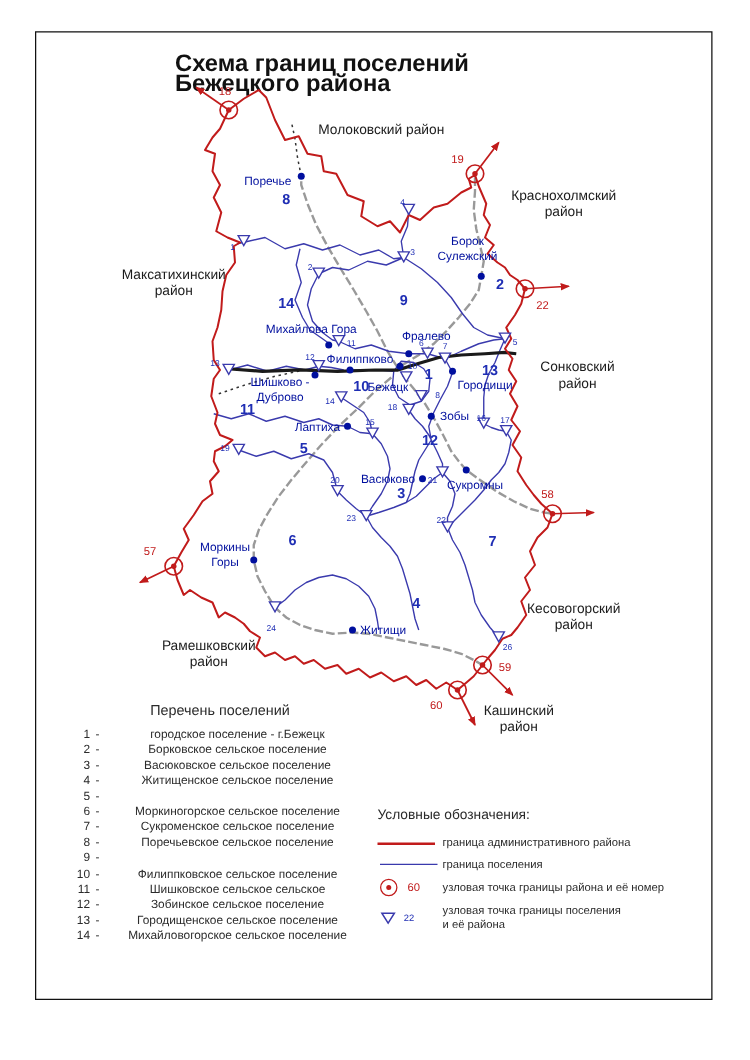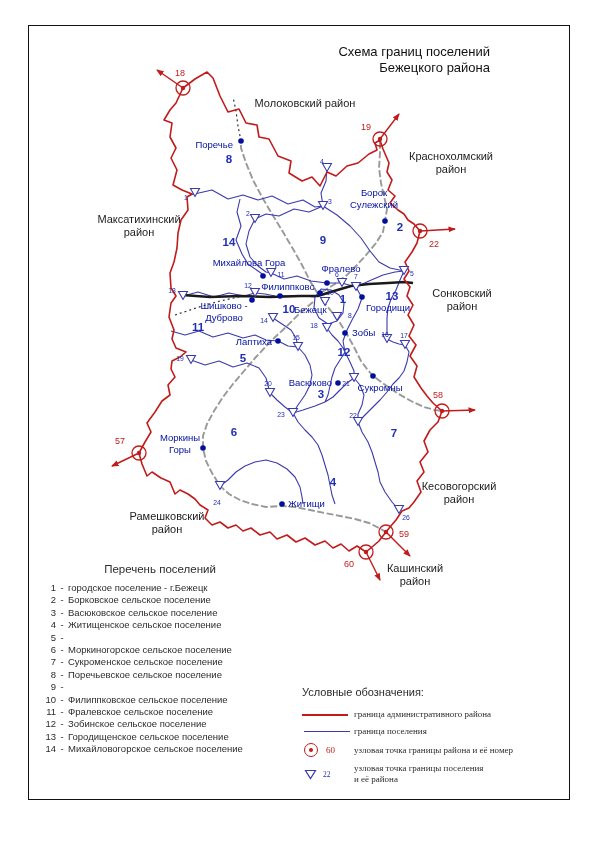--- a/index.html
+++ b/index.html
@@ -1,38 +1,38 @@
 <!DOCTYPE html>
 <html><head>
 <meta charset="utf-8">
 <style>
   html,body{margin:0;padding:0;width:600px;height:848px;background:#ffffff;overflow:hidden;
     font-family:"Liberation Sans",sans-serif;}
   #page{position:relative;width:600px;height:848px;background:#fff;}
   #frame{position:absolute;left:28px;top:25px;width:540px;height:773px;border:1.6px solid #111;}
-  #title{position:absolute;left:140px;top:44px;width:350px;text-align:right;
-    font-size:13px;font-weight:normal;color:#111;line-height:15.5px;}
+  #title{position:absolute;left:140px;top:44px;width:350px;text-align:left;
+    font-size:19px;font-weight:bold;color:#111;line-height:15.5px;}
   #map-svg{position:absolute;left:0;top:0;width:600px;height:848px;}
   
   .t-district{font-family:"Liberation Sans",sans-serif;font-size:11px;fill:#1c1c1c;}
   .t-settle{font-family:"Liberation Sans",sans-serif;font-size:9.5px;fill:#000f9e;}
   .t-region{font-family:"Liberation Sans",sans-serif;font-size:11.5px;font-weight:bold;fill:#1f2eb4;}
   .t-node{font-family:"Liberation Sans",sans-serif;font-size:6.8px;fill:#1f2eb4;}
   .t-rednum{font-family:"Liberation Sans",sans-serif;font-size:9px;fill:#c11b1b;}
   
-  #list{position:absolute;left:40px;top:563px;width:240px;}
+  #list{position:absolute;left:56px;top:563px;width:240px;}
   #list-title{text-align:center;font-size:11.5px;color:#2b2b2b;margin-bottom:7px;}
   .list-row{display:flex;font-size:9.5px;color:#2b2b2b;line-height:12.4px;}
   .li-num{width:16px;text-align:right;flex:0 0 16px;}
   .li-dash{width:12px;text-align:center;flex:0 0 12px;}
-  .li-text{flex:1;}
+  .li-text{flex:1;text-align:center;}
   
   #legend{position:absolute;left:302px;top:646px;width:268px;}
-  #legend-title{font-size:11px;color:#2b2b2b;margin-bottom:11px;margin-top:40px;}
-  .leg-row{display:flex;align-items:center;margin-bottom:6px;font-family:Liberation Serif, serif;}
+  #legend-title{font-size:11px;color:#2b2b2b;margin-bottom:11px;}
+  .leg-row{display:flex;align-items:center;margin-bottom:6px;}
   .leg-sym{flex:0 0 52px;display:flex;align-items:center;}
   .leg-label{font-size:9px;color:#2b2b2b;line-height:11px;}
   .leg-line-red{width:46px;border-top:2.2px solid #c11b1b;}
   .leg-line-blue{width:46px;border-top:1.6px solid #3a3aad;margin-left:2px;}
   .leg-circle{width:12px;height:12px;border:1.4px solid #c11b1b;border-radius:50%;
     display:flex;align-items:center;justify-content:center;margin-left:2px;}
   .leg-circle span{width:4px;height:4px;background:#c11b1b;border-radius:50%;display:block;}
   .leg-num-red{color:#c11b1b;font-size:9px;margin-left:8px;}
   .leg-num-blue{color:#1f2eb4;font-size:7.5px;margin-left:6px;}
 </style>
@@ -300,21 +300,21 @@
           <span class="li-dash">-</span>
         </div>
         <div class="list-row">
           <span class="li-num">10</span>
           <span class="li-dash">-</span>
           <span class="li-text">Филиппковское сельское поселение</span>
         </div>
         <div class="list-row">
           <span class="li-num">11</span>
           <span class="li-dash">-</span>
-          <span class="li-text">Фралевское сельское поселение</span>
+          <span class="li-text">Шишковское сельское сельское</span>
         </div>
         <div class="list-row">
           <span class="li-num">12</span>
           <span class="li-dash">-</span>
           <span class="li-text">Зобинское сельское поселение</span>
         </div>
         <div class="list-row">
           <span class="li-num">13</span>
           <span class="li-dash">-</span>
           <span class="li-text">Городищенское сельское поселение</span>

